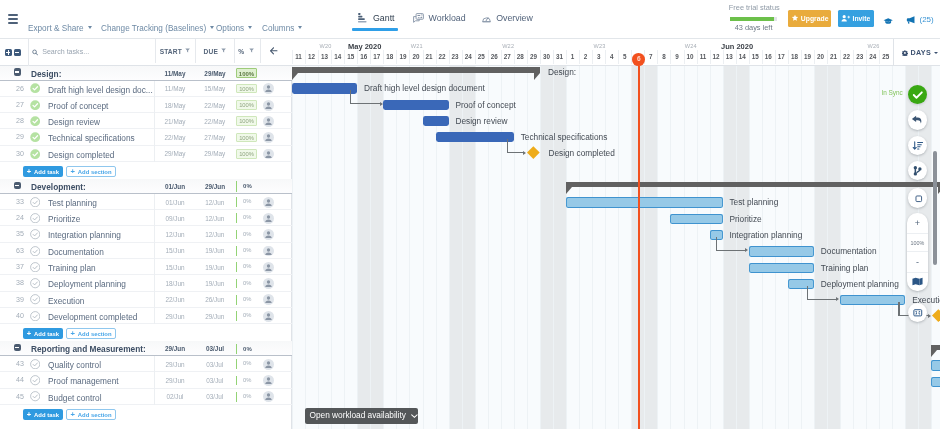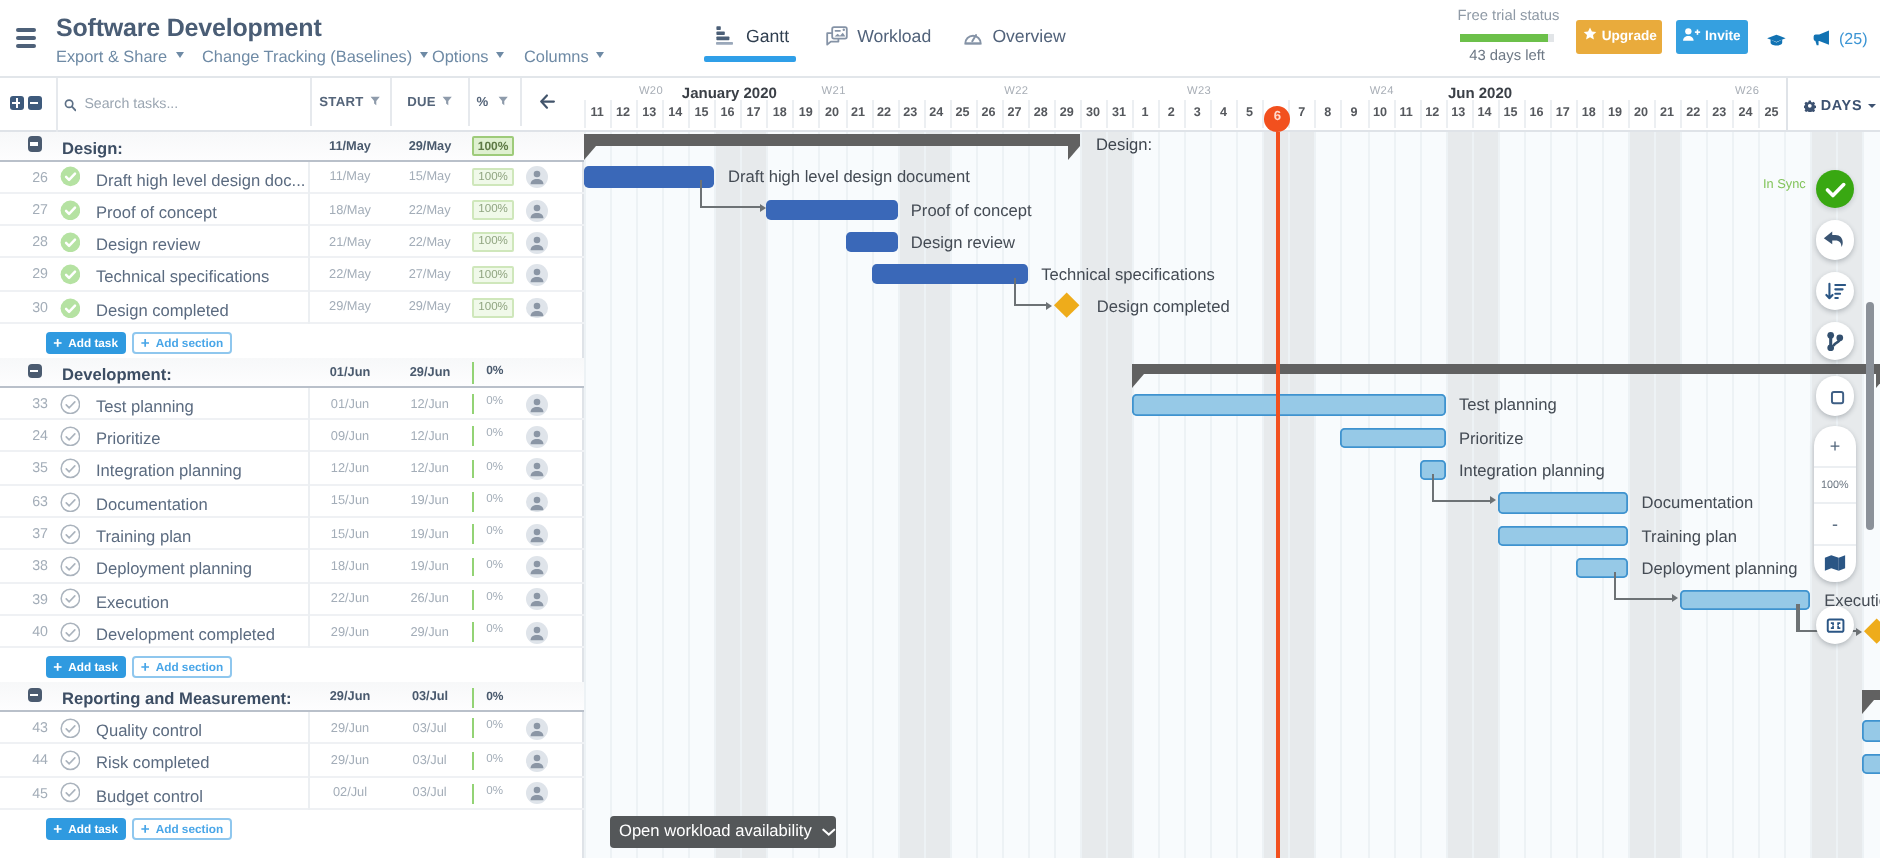--- a/index.html
+++ b/index.html
@@ -163,21 +163,20 @@
 </head>
 <body>
 
 <div id="app">
   <div class="topbar">
     <div class="hamburger">
         <i></i>
         <i></i>
         <i></i>
       </div>
-    <div class="proj-title">Software Development</div>
     <div class="menurow">
       <span class="menuitem" style="left:0px"><span>Export &amp; Share</span><i class="caret"></i></span>
       <span class="menuitem" style="left:73px"><span>Change Tracking (Baselines)</span><i class="caret"></i></span>
       <span class="menuitem" style="left:188px"><span>Options</span><i class="caret"></i></span>
       <span class="menuitem" style="left:234px"><span>Columns</span><i class="caret"></i></span>
     </div>
     <div class="tabs">
       <span class="tab active" style="left:6px">
         <svg width="10" height="10" viewBox="0 0 10 10">
           <rect x="0.2" y="0.1" width="2.2" height="1.9" rx="0.4" fill="#4b5f77"></rect>
@@ -529,21 +528,21 @@
               <path d="M2.9 11.6c0-2.1 1.8-3.3 4.1-3.3s4.1 1.2 4.1 3.3z" fill="#8b96a5"></path>
             </svg></div>
         </div>
         <div class="row sep">
           <div class="cellsep" style="left:154.2px"></div>
           <div class="num">44</div>
           <div class="chk"><svg width="10.4" height="10.4" viewBox="0 0 14 14">
               <circle cx="7" cy="7" r="6.2" fill="none" stroke="#aab3bd" stroke-width="1"></circle>
               <path d="M4.2 7.3l2 2 3.8-4" stroke="#aab3bd" stroke-width="1.1" fill="none" stroke-linecap="round" stroke-linejoin="round"></path>
             </svg></div>
-          <div class="name">Risk completed</div>
+          <div class="name">Proof management</div>
           <div class="start">29/Jun</div>
           <div class="due">03/Jul</div>
           <div class="pct zero">0%</div>
           <div class="av"><svg width="11" height="11" viewBox="0 0 14 14">
               <circle cx="7" cy="5.1" r="2.1" fill="#8b96a5"></circle>
               <path d="M2.9 11.6c0-2.1 1.8-3.3 4.1-3.3s4.1 1.2 4.1 3.3z" fill="#8b96a5"></path>
             </svg></div>
         </div>
         <div class="row sep">
           <div class="cellsep" style="left:154.2px"></div>
@@ -568,22 +567,22 @@
       </div>
   </div>
   <div class="chart">
     <div class="timehead" id="timehead">
         <div class="wk" style="left:19.5px;width:28px;text-align:center">W20</div>
         <div class="wk" style="left:110.85000000000001px;width:28px;text-align:center">W21</div>
         <div class="wk" style="left:202.20000000000002px;width:28px;text-align:center">W22</div>
         <div class="wk" style="left:293.55px;width:28px;text-align:center">W23</div>
         <div class="wk" style="left:384.90000000000003px;width:28px;text-align:center">W24</div>
         <div class="wk" style="left:567.6px;width:28px;text-align:center">W26</div>
-        <div class="mon" style="left:42.7px;width:60px;text-align:center">January 2020</div>
-        <div class="mon" style="left:418px;width:60px;text-align:center">Jun 2020</div>
+        <div class="mon" style="left:42.7px;width:60px;text-align:center">May 2020</div>
+        <div class="mon" style="left:429px;width:60px;">Jun 2020</div>
         <div class="dayn" style="left:-0.47499999999999964px">11</div>
         <div class="dsep" style="left:0px"></div>
         <div class="dayn" style="left:12.575000000000003px">12</div>
         <div class="dsep" style="left:13.05px"></div>
         <div class="dayn" style="left:25.625px">13</div>
         <div class="dsep" style="left:26.1px"></div>
         <div class="dayn" style="left:38.675000000000004px">14</div>
         <div class="dsep" style="left:39.150000000000006px"></div>
         <div class="dayn" style="left:51.725px">15</div>
         <div class="dsep" style="left:52.2px"></div>

